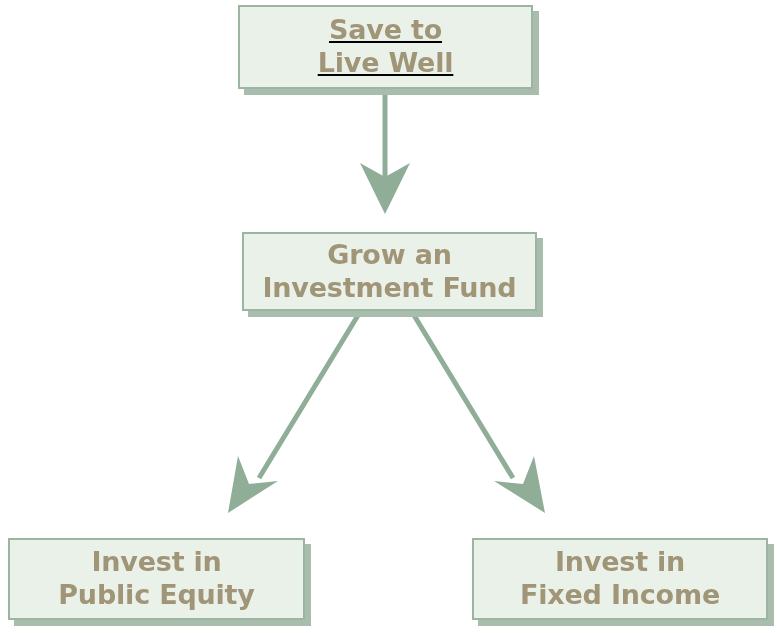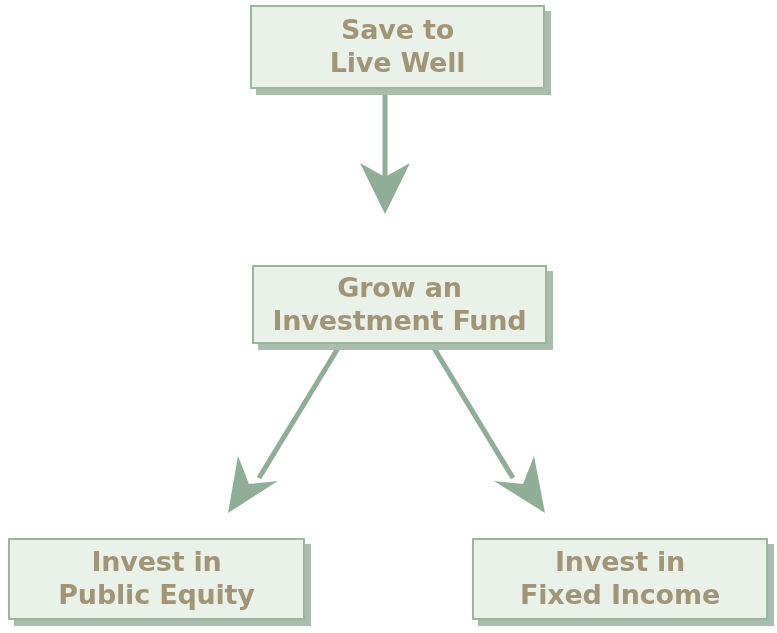--- a/index.html
+++ b/index.html
@@ -44,22 +44,22 @@
     font-family: "DejaVu Sans", sans-serif;
     font-weight: bold;
     font-size: 27px;
     line-height: 1.22;
     color: #a19578;
     letter-spacing: -0.2px;
     white-space: pre-line;
     padding: 0 6px;
   }
   
-  #node-root      { left: 250px; top: 5px;   width: 295px; height: 84px; }
-  #node-grow      { left: 252px; top: 232px; width: 295px; height: 79px; margin-top: 33px; }
+  #node-root      { left: 238px; top: 5px;   width: 295px; height: 84px; text-decoration: underline; }
+  #node-grow      { left: 242px; top: 232px; width: 295px; height: 79px; }
   #node-equity    { left: 8px;   top: 538px; width: 297px; height: 82px; }
   #node-fixed     { left: 472px; top: 538px; width: 296px; height: 82px; }
 </style>
 </head>
 <body>
 
 <div id="diagram-root">
 
   <svg id="connector-layer" viewBox="0 0 777 633" width="777" height="633">
 

